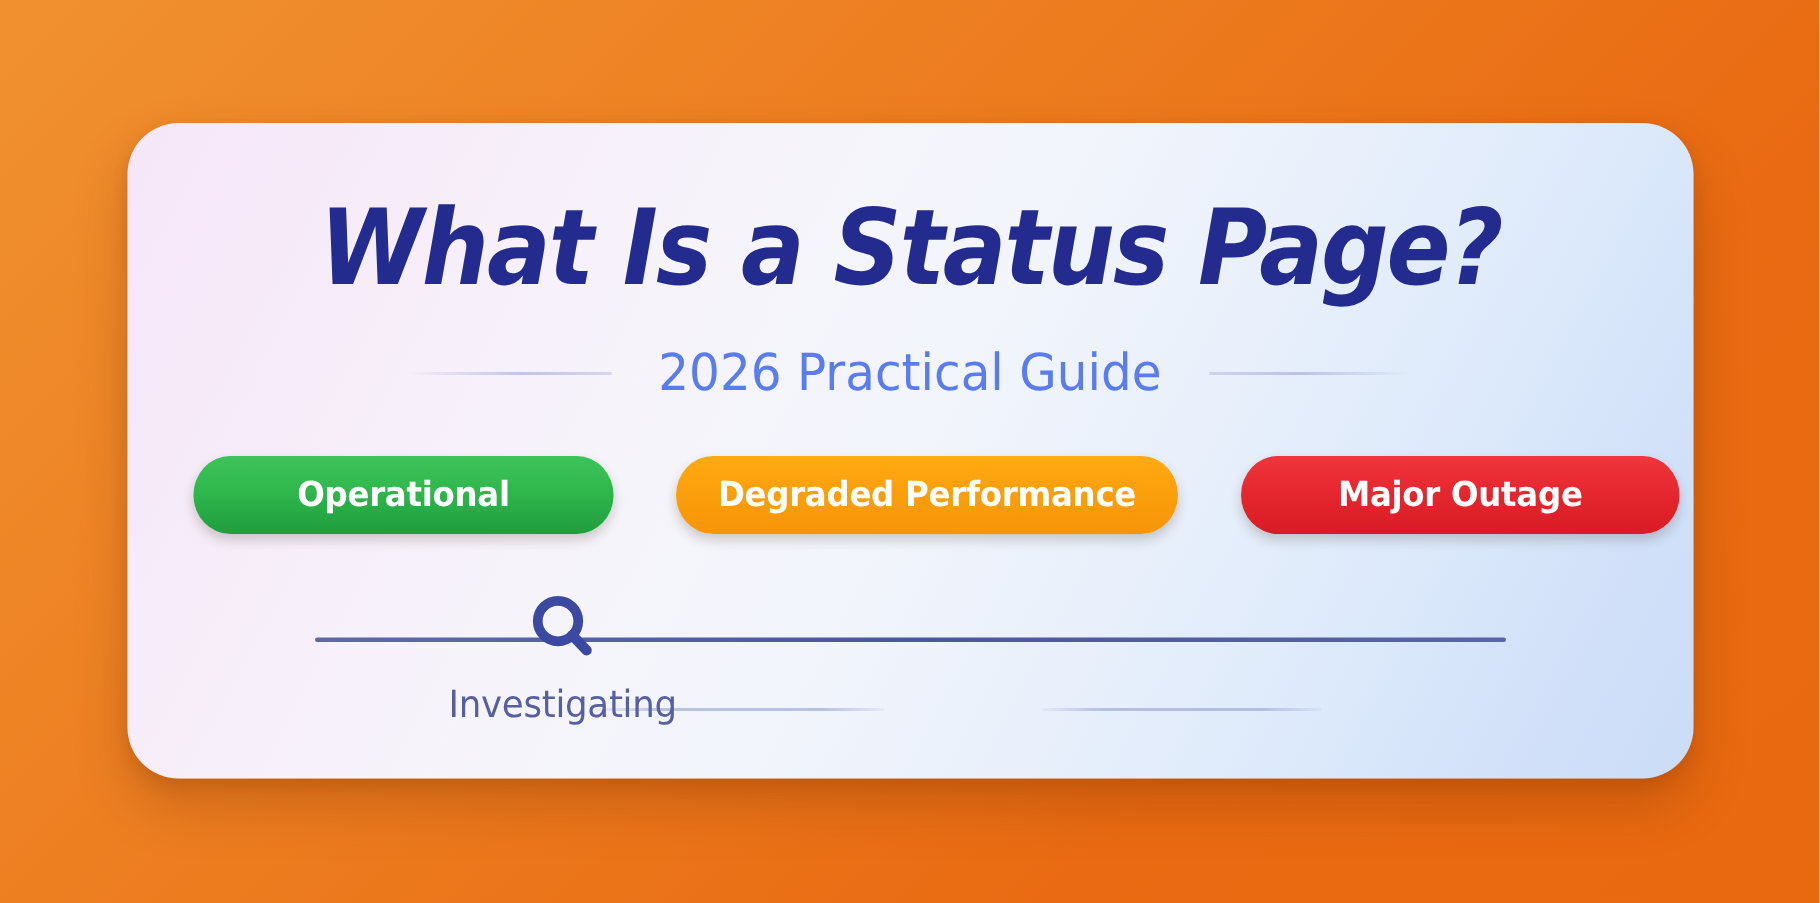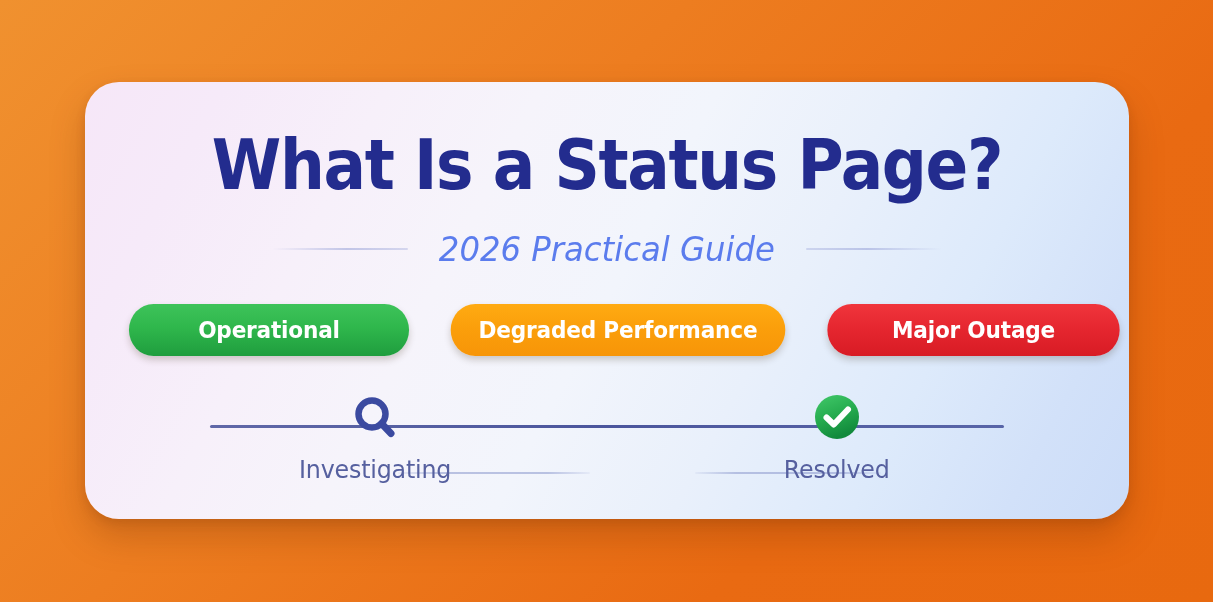--- a/index.html
+++ b/index.html
@@ -40,20 +40,21 @@
     overflow: hidden;
   }
 
   
   #title-block {
     position: absolute;
     left: 0;
     right: 0;
     top: 48px;
     text-align: center;
+    font-style: italic;
   }
   #page-title {
     margin: 0;
     font-family: "DejaVu Sans", sans-serif;
     font-size: 70px;
     font-weight: 700;
     letter-spacing: -1.5px;
     line-height: 1.02;
     color: #232c8e;
     transform: scaleX(0.90);
@@ -62,21 +63,20 @@
   
   #subtitle-row {
     position: absolute;
     left: 0;
     right: 0;
     top: 147px;
     display: flex;
     align-items: center;
     justify-content: center;
     gap: 22px;
-    font-style: italic;
   }
   .sub-rule {
     width: 136px;
     height: 2px;
     background: linear-gradient(90deg, rgba(150,160,215,0) 0%, rgba(150,160,215,0.55) 55%, rgba(150,160,215,0.35) 100%);
     border-radius: 2px;
   }
   .sub-rule.right {
     background: linear-gradient(270deg, rgba(150,160,215,0) 0%, rgba(150,160,215,0.55) 55%, rgba(150,160,215,0.35) 100%);
   }
@@ -234,32 +234,16 @@
         <span class="tl-icon">
           <svg width="52" height="52" viewBox="0 0 52 52">
             <circle cx="23" cy="22" r="13.5" fill="none" stroke="#3b4aa0" stroke-width="6.5"></circle>
             <line x1="32.5" y1="31.5" x2="42" y2="41.5" stroke="#3b4aa0" stroke-width="7" stroke-linecap="round"></line>
           </svg>
         </span>
         <span class="tl-label">Investigating</span>
       </div>
 
 
-      <div class="tl-step">
-        <span class="tl-icon">
-          <svg width="52" height="52" viewBox="0 0 52 52">
-            <defs>
-              <linearGradient id="gchk" x1="0" y1="0" x2="0.4" y2="1">
-                <stop offset="0%" stop-color="#42c96a"></stop>
-                <stop offset="55%" stop-color="#25ab4e"></stop>
-                <stop offset="100%" stop-color="#128a3c"></stop>
-              </linearGradient>
-            </defs>
-            <circle cx="26" cy="25" r="22" fill="url(#gchk)"></circle>
-            <path d="M15.5 25.5 L22.8 32.5 L37 17.5" fill="none" stroke="#ffffff" stroke-width="6" stroke-linecap="round" stroke-linejoin="round"></path>
-          </svg>
-        </span>
-        <span class="tl-label">Resolved</span>
-      </div>
 
     </div>
   </div>
 </div>
 
 </body></html>

